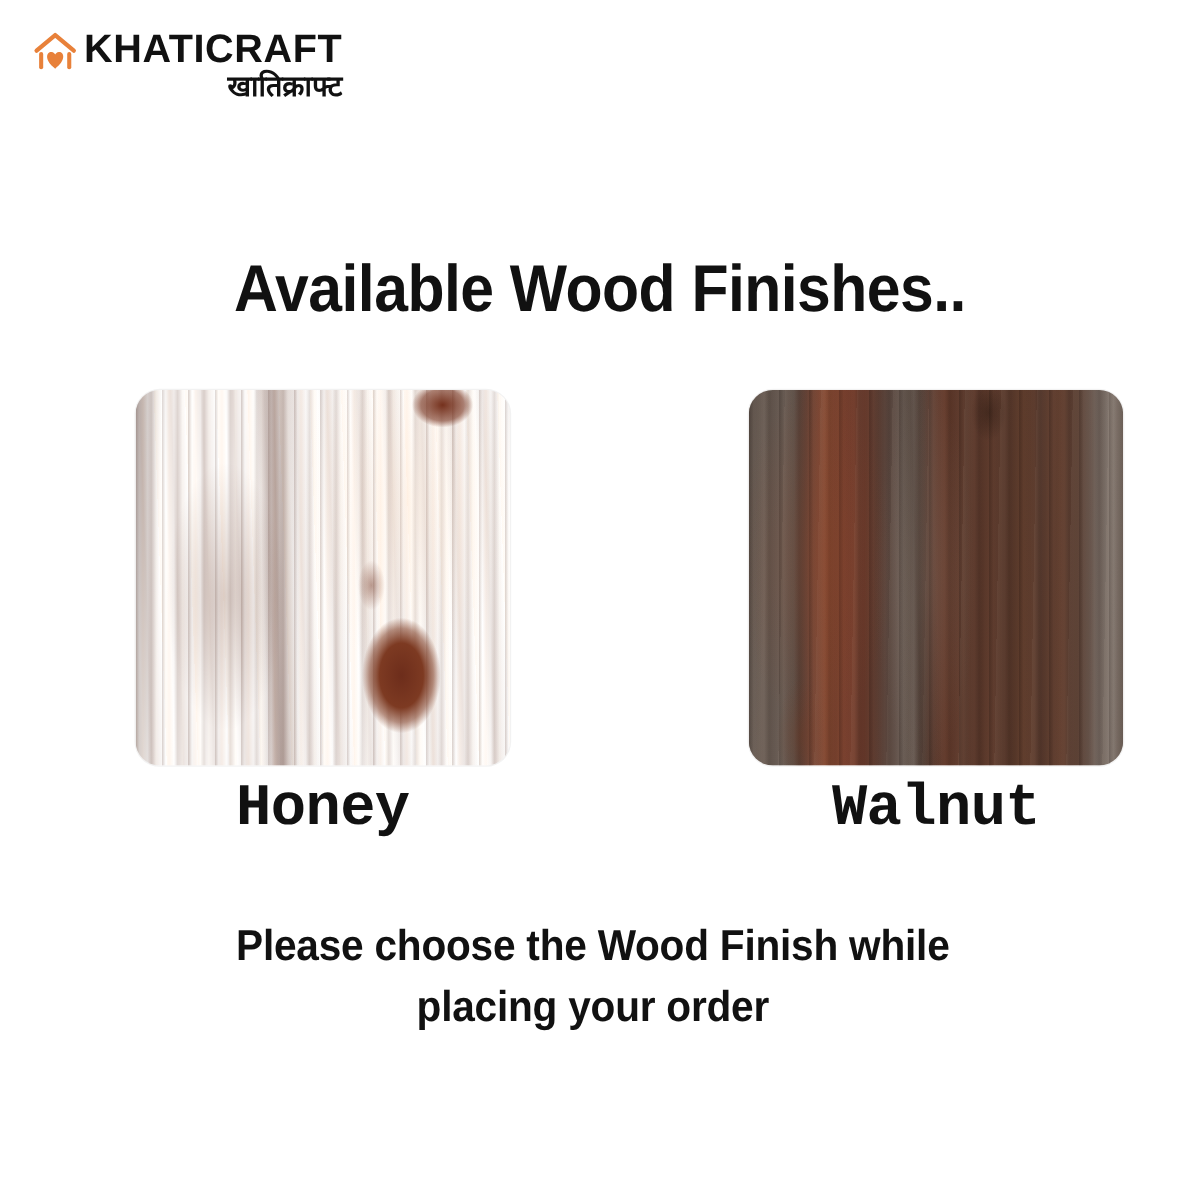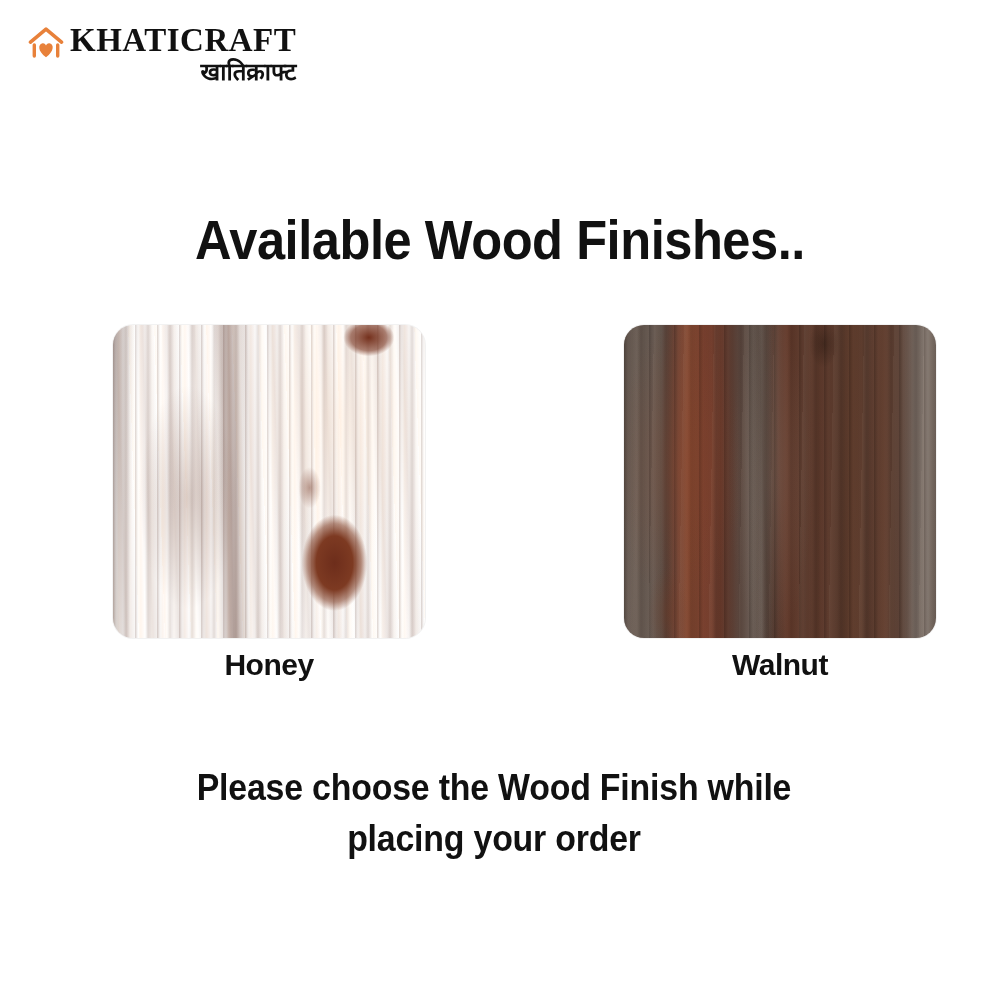--- a/index.html
+++ b/index.html
@@ -30,21 +30,21 @@
     flex: 0 0 36px;
     margin-top: 2px;
   }
   .brand-text {
     display: flex;
     flex-direction: column;
     align-items: flex-end;
     line-height: 1;
   }
   .brand-name {
-    font-family: Liberation Serif, serif;
+    font-family: Liberation Sans, sans-serif;
     font-size: 33px;
     font-weight: 700;
     letter-spacing: 0.5px;
     color: #111111;
     line-height: 1.02;
   }
   .brand-sub {
     font-family: "DejaVu Sans", sans-serif;
     font-size: 24px;
     font-weight: 700;
@@ -228,22 +228,22 @@
   }
   .walnut .knot {
     background:
       radial-gradient(ellipse 26px 60px at 14% 92%, rgba(120,55,30,0.30) 0%, rgba(0,0,0,0) 78%),
       radial-gradient(ellipse 18px 30px at 64% 6%, rgba(25,14,8,0.35) 0%, rgba(0,0,0,0) 80%);
   }
 
   .swatch-label {
     margin-top: 10px;
     text-align: center;
-    font-family: Liberation Sans, sans-serif;
-    font-size: 30px;
+    font-family: Liberation Mono, monospace;
+    font-size: 49px;
     font-weight: 700;
     color: #111111;
     letter-spacing: -0.5px;
     line-height: 1.1;
   }
 
   
   .caption {
     position: absolute;
     left: 0;

